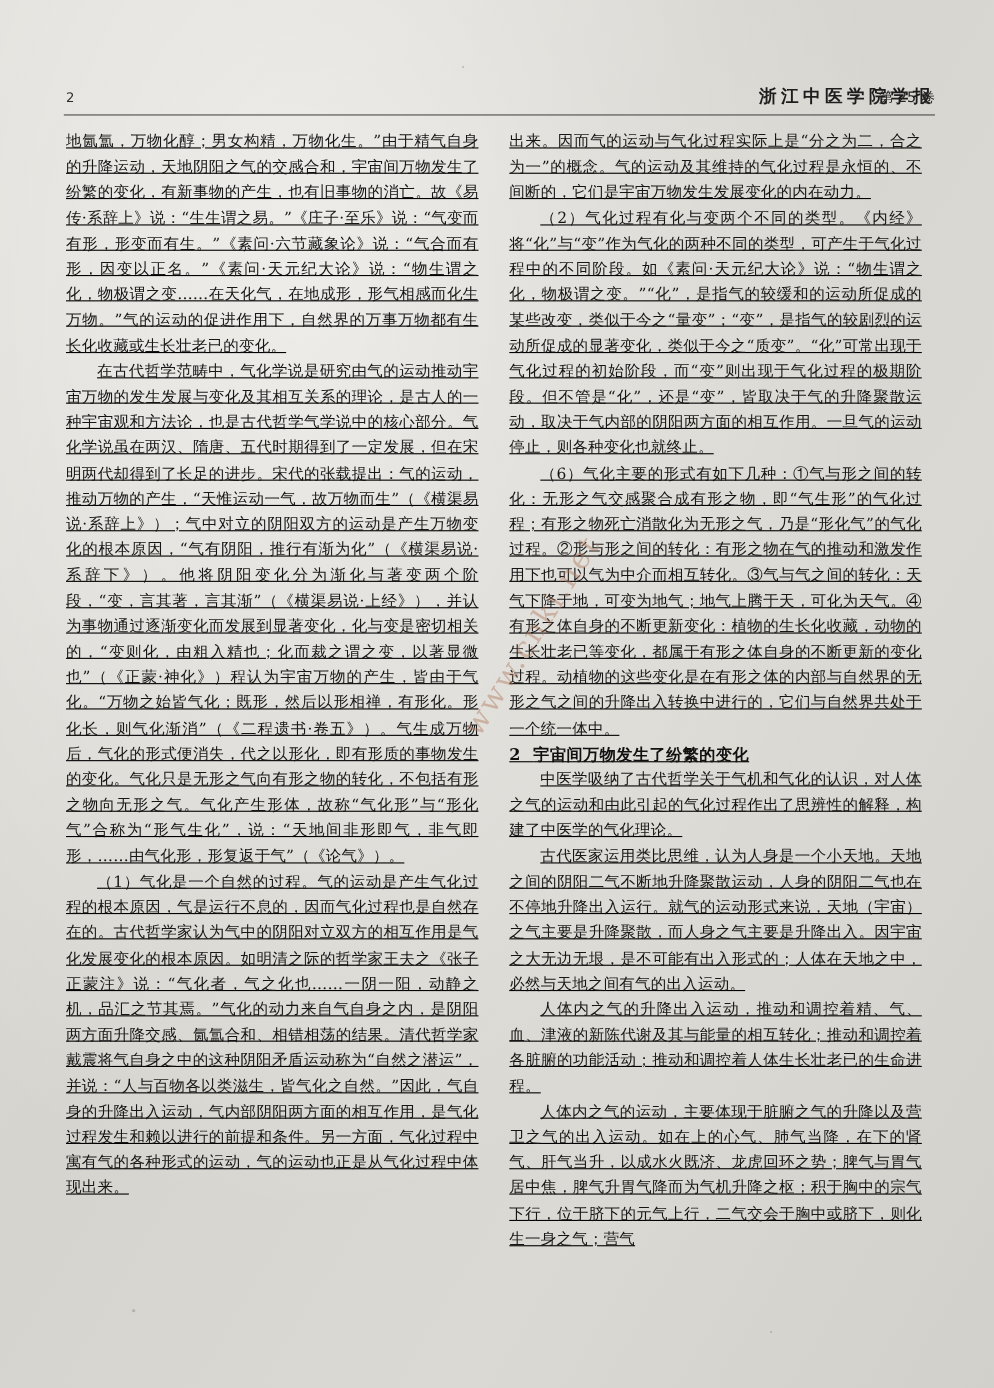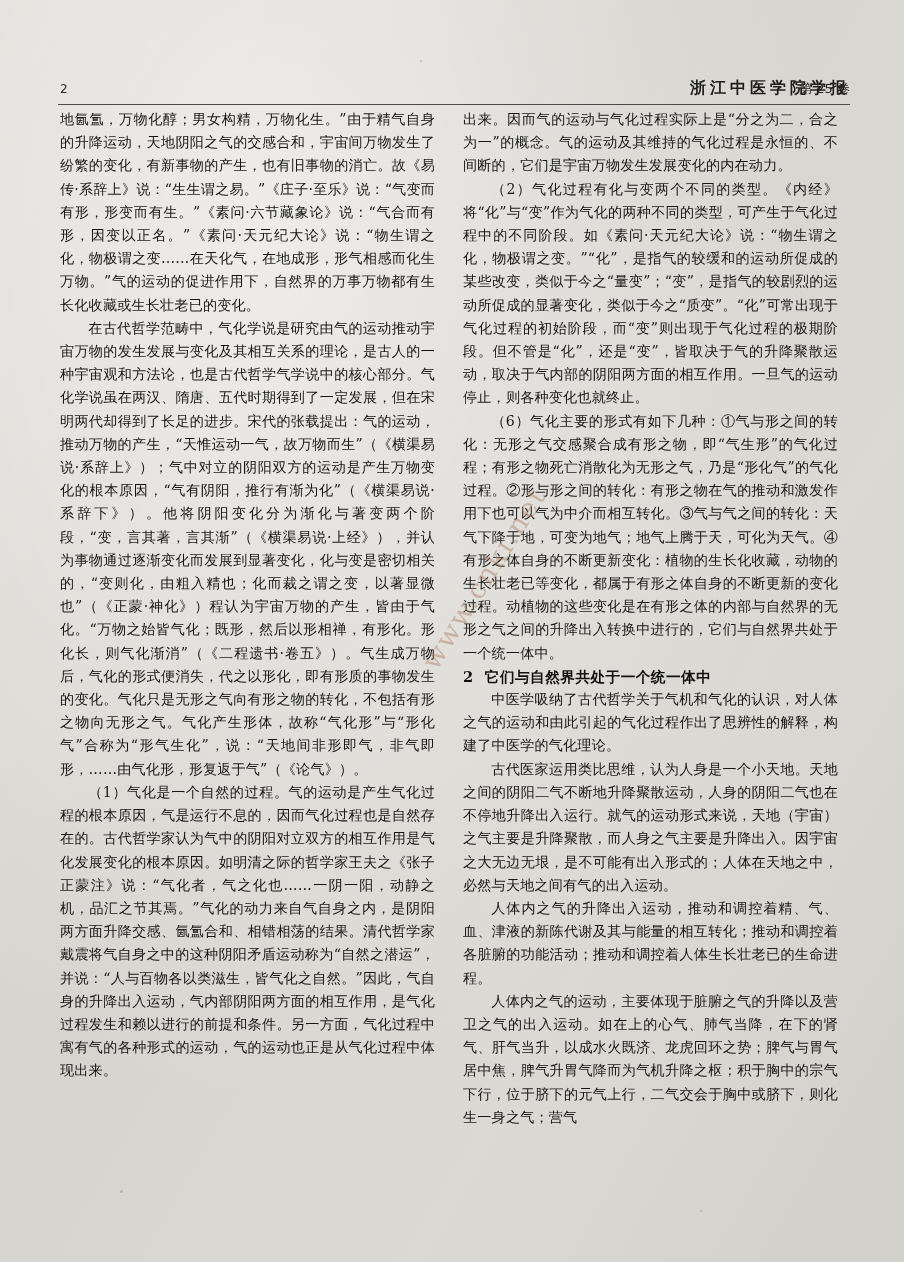--- a/index.html
+++ b/index.html
@@ -63,24 +63,25 @@
     position: absolute;
     left: 58px;
     top: 104px;
     width: 792px;
     height: 1px;
     background: #4b4b4b;
   }
   .columns {
     position: absolute;
     left: 60px;
-    top: 108px;
+    top: 118px;
     width: 790px;
     display: flex;
     gap: 28px;
+    text-decoration: underline;
   }
   .col {
     width: 375px;
   }
   .col p {
     margin: 0;
     font-family: "DejaVu Serif", serif;
     font-size: 14.1px;
     line-height: 23.2px;
     color: #161616;
@@ -138,21 +139,21 @@
     <div class="col">
       <p>地氤氲，万物化醇；男女构精，万物化生。”由于精气自身的升降运动，天地阴阳之气的交感合和，宇宙间万物发生了纷繁的变化，有新事物的产生，也有旧事物的消亡。故《易传·系辞上》说：“生生谓之易。”《庄子·至乐》说：“气变而有形，形变而有生。”《素问·六节藏象论》说：“气合而有形，因变以正名。”《素问·天元纪大论》说：“物生谓之化，物极谓之变……在天化气，在地成形，形气相感而化生万物。”气的运动的促进作用下，自然界的万事万物都有生长化收藏或生长壮老已的变化。</p>
       <p class="indent">在古代哲学范畴中，气化学说是研究由气的运动推动宇宙万物的发生发展与变化及其相互关系的理论，是古人的一种宇宙观和方法论，也是古代哲学气学说中的核心部分。气化学说虽在两汉、隋唐、五代时期得到了一定发展，但在宋明两代却得到了长足的进步。宋代的张载提出：气的运动，推动万物的产生，“天惟运动一气，故万物而生”（《横渠易说·系辞上》）；气中对立的阴阳双方的运动是产生万物变化的根本原因，“气有阴阳，推行有渐为化”（《横渠易说·系辞下》）。他将阴阳变化分为渐化与著变两个阶段，“变，言其著，言其渐”（《横渠易说·上经》），并认为事物通过逐渐变化而发展到显著变化，化与变是密切相关的，“变则化，由粗入精也；化而裁之谓之变，以著显微也”（《正蒙·神化》）程认为宇宙万物的产生，皆由于气化。“万物之始皆气化；既形，然后以形相禅，有形化。形化长，则气化渐消”（《二程遗书·卷五》）。气生成万物后，气化的形式便消失，代之以形化，即有形质的事物发生的变化。气化只是无形之气向有形之物的转化，不包括有形之物向无形之气。气化产生形体，故称“气化形”与“形化气”合称为“形气生化”，说：“天地间非形即气，非气即形，……由气化形，形复返于气”（《论气》）。</p>
       <p class="indent">（1）气化是一个自然的过程。气的运动是产生气化过程的根本原因，气是运行不息的，因而气化过程也是自然存在的。古代哲学家认为气中的阴阳对立双方的相互作用是气化发展变化的根本原因。如明清之际的哲学家王夫之《张子正蒙注》说：“气化者，气之化也……一阴一阳，动静之机，品汇之节其焉。”气化的动力来自气自身之内，是阴阳两方面升降交感、氤氲合和、相错相荡的结果。清代哲学家戴震将气自身之中的这种阴阳矛盾运动称为“自然之潜运”，并说：“人与百物各以类滋生，皆气化之自然。”因此，气自身的升降出入运动，气内部阴阳两方面的相互作用，是气化过程发生和赖以进行的前提和条件。另一方面，气化过程中寓有气的各种形式的运动，气的运动也正是从气化过程中体现出来。</p>
     </div>
     <div class="col">
       <p>出来。因而气的运动与气化过程实际上是“分之为二，合之为一”的概念。气的运动及其维持的气化过程是永恒的、不间断的，它们是宇宙万物发生发展变化的内在动力。</p>
       <p class="indent">（2）气化过程有化与变两个不同的类型。《内经》将“化”与“变”作为气化的两种不同的类型，可产生于气化过程中的不同阶段。如《素问·天元纪大论》说：“物生谓之化，物极谓之变。”“化”，是指气的较缓和的运动所促成的某些改变，类似于今之“量变”；“变”，是指气的较剧烈的运动所促成的显著变化，类似于今之“质变”。“化”可常出现于气化过程的初始阶段，而“变”则出现于气化过程的极期阶段。但不管是“化”，还是“变”，皆取决于气的升降聚散运动，取决于气内部的阴阳两方面的相互作用。一旦气的运动停止，则各种变化也就终止。</p>
       <p class="indent">（6）气化主要的形式有如下几种：①气与形之间的转化：无形之气交感聚合成有形之物，即“气生形”的气化过程；有形之物死亡消散化为无形之气，乃是“形化气”的气化过程。②形与形之间的转化：有形之物在气的推动和激发作用下也可以气为中介而相互转化。③气与气之间的转化：天气下降于地，可变为地气；地气上腾于天，可化为天气。④有形之体自身的不断更新变化：植物的生长化收藏，动物的生长壮老已等变化，都属于有形之体自身的不断更新的变化过程。动植物的这些变化是在有形之体的内部与自然界的无形之气之间的升降出入转换中进行的，它们与自然界共处于一个统一体中。</p>
       <h2>
-        <span>2</span>&nbsp;&nbsp;<span>它们与自然界共处于一个统一体中</span>
+        <span>2</span>&nbsp;&nbsp;<span>宇宙间万物发生了纷繁的变化</span>
       </h2>
       <p class="indent">中医学吸纳了古代哲学关于气机和气化的认识，对人体之气的运动和由此引起的气化过程作出了思辨性的解释，构建了中医学的气化理论。</p>
       <p class="indent">古代医家运用类比思维，认为人身是一个小天地。天地之间的阴阳二气不断地升降聚散运动，人身的阴阳二气也在不停地升降出入运行。就气的运动形式来说，天地（宇宙）之气主要是升降聚散，而人身之气主要是升降出入。因宇宙之大无边无垠，是不可能有出入形式的；人体在天地之中，必然与天地之间有气的出入运动。</p>
       <p class="indent">人体内之气的升降出入运动，推动和调控着精、气、血、津液的新陈代谢及其与能量的相互转化；推动和调控着各脏腑的功能活动；推动和调控着人体生长壮老已的生命进程。</p>
       <p class="indent">人体内之气的运动，主要体现于脏腑之气的升降以及营卫之气的出入运动。如在上的心气、肺气当降，在下的肾气、肝气当升，以成水火既济、龙虎回环之势；脾气与胃气居中焦，脾气升胃气降而为气机升降之枢；积于胸中的宗气下行，位于脐下的元气上行，二气交会于胸中或脐下，则化生一身之气；营气</p>
     </div>
   </div>
 
   <div class="watermark">www.cnki.net</div>
 

